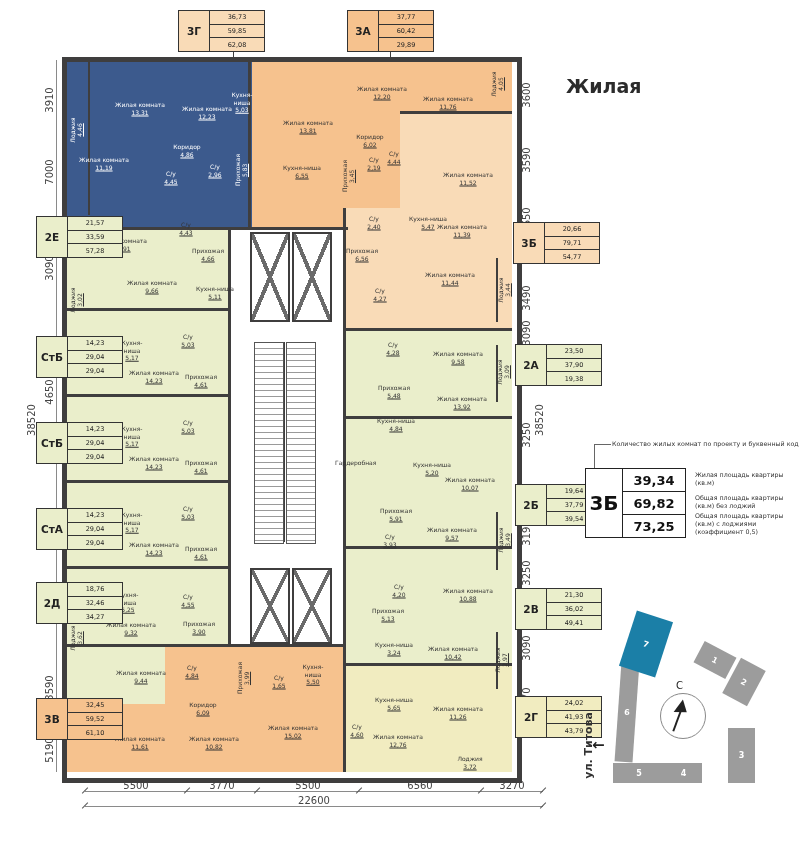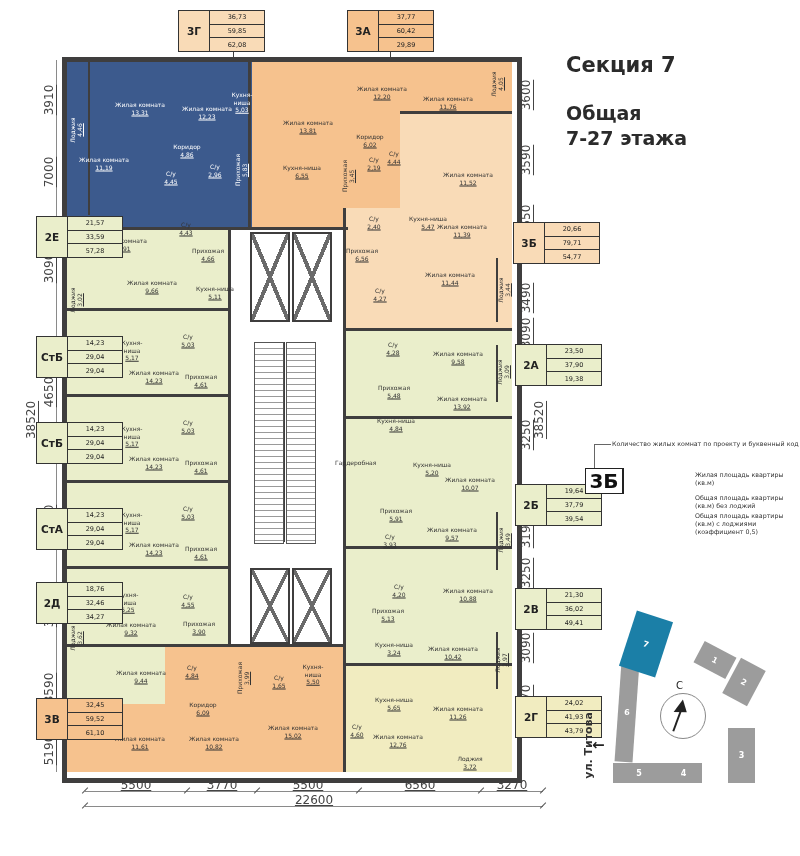--- a/index.html
+++ b/index.html
@@ -29,22 +29,22 @@
   .room.wt{color:#fff;}
 
   .code-box{position:absolute;display:flex;border:1px solid #333;height:40px;z-index:7;}
   .code-box .cc{width:30px;display:flex;align-items:center;justify-content:center;
     font-size:10.5px;font-weight:700;border-right:1px solid #333;color:#222;}
   .code-box .vals{width:54px;display:flex;flex-direction:column;}
   .code-box .vals div{flex:1;display:flex;align-items:center;justify-content:center;
     font-size:6.5px;color:#222;border-bottom:1px solid #333;}
   .code-box .vals div:last-child{border-bottom:0;}
 
-  .dim{position:absolute;font-size:12px;color:#444;transform:translate(-50%,-50%);
-    white-space:nowrap;z-index:2;text-decoration:underline;}
+  .dim{position:absolute;font-size:10px;color:#444;transform:translate(-50%,-50%);
+    white-space:nowrap;z-index:2;}
   .dim.v{writing-mode:vertical-rl;transform:translate(-50%,-50%) rotate(180deg);}
   .dln{position:absolute;background:#8a8a8a;z-index:1;}
   .tick{position:absolute;width:8px;height:1px;background:#555;transform:rotate(-45deg);z-index:2;}
 
   #title-block{position:absolute;left:566px;top:52px;color:#2b2b2b;z-index:8;}
   #title-block .t1{font-size:21px;font-weight:700;line-height:27px;}
   #title-block .t3{font-size:19px;font-weight:400;line-height:26px;color:#3a3a3a;}
   #title-block .t4{font-size:19px;font-weight:700;line-height:25px;margin-top:22px;}
   #title-block .t5{font-size:19px;font-weight:700;line-height:25px;}
 
@@ -594,30 +594,33 @@
       <div class="dim v" style="left: 526px; top: 333px;">3090</div>
       <div class="dim v" style="left: 526px; top: 435px;">3250</div>
       <div class="dim v" style="left: 526px; top: 533px;">3190</div>
       <div class="dim v" style="left: 526px; top: 573px;">3250</div>
       <div class="dim v" style="left: 526px; top: 648px;">3090</div>
       <div class="dim v" style="left: 526px; top: 700px;">4970</div>
       <div class="dim v" style="left: 539px; top: 420px;">38520</div>
     </div>
 
   <div id="title-block">
-    <div class="t1">Секция 7</div>
-    <div class="t4">Общая</div>
-    <div class="t5">7-27 этажа</div>
+    <div class="t4">Жилая</div>
   </div>
 
   <div id="legend">
     <span class="leg-elbow"></span>
     <span class="leg-cap-text">Количество жилых комнат по проекту и буквенный код</span>
     <div class="leg-box">
       <div class="leg-code">3Б</div>
+      <div class="leg-vals">
+        <div>39,34</div>
+        <div>69,82</div>
+        <div>73,25</div>
+      </div>
     </div>
     <div class="leg-descs">
       <div>Жилая площадь квартиры (кв.м)</div>
       <div>Общая площадь квартиры (кв.м) без лоджий</div>
       <div>Общая площадь квартиры (кв.м) с лоджиями (коэффициент 0,5)</div>
     </div>
   </div>
 
   <div id="siteplan">
     <div class="ncirc"></div>

